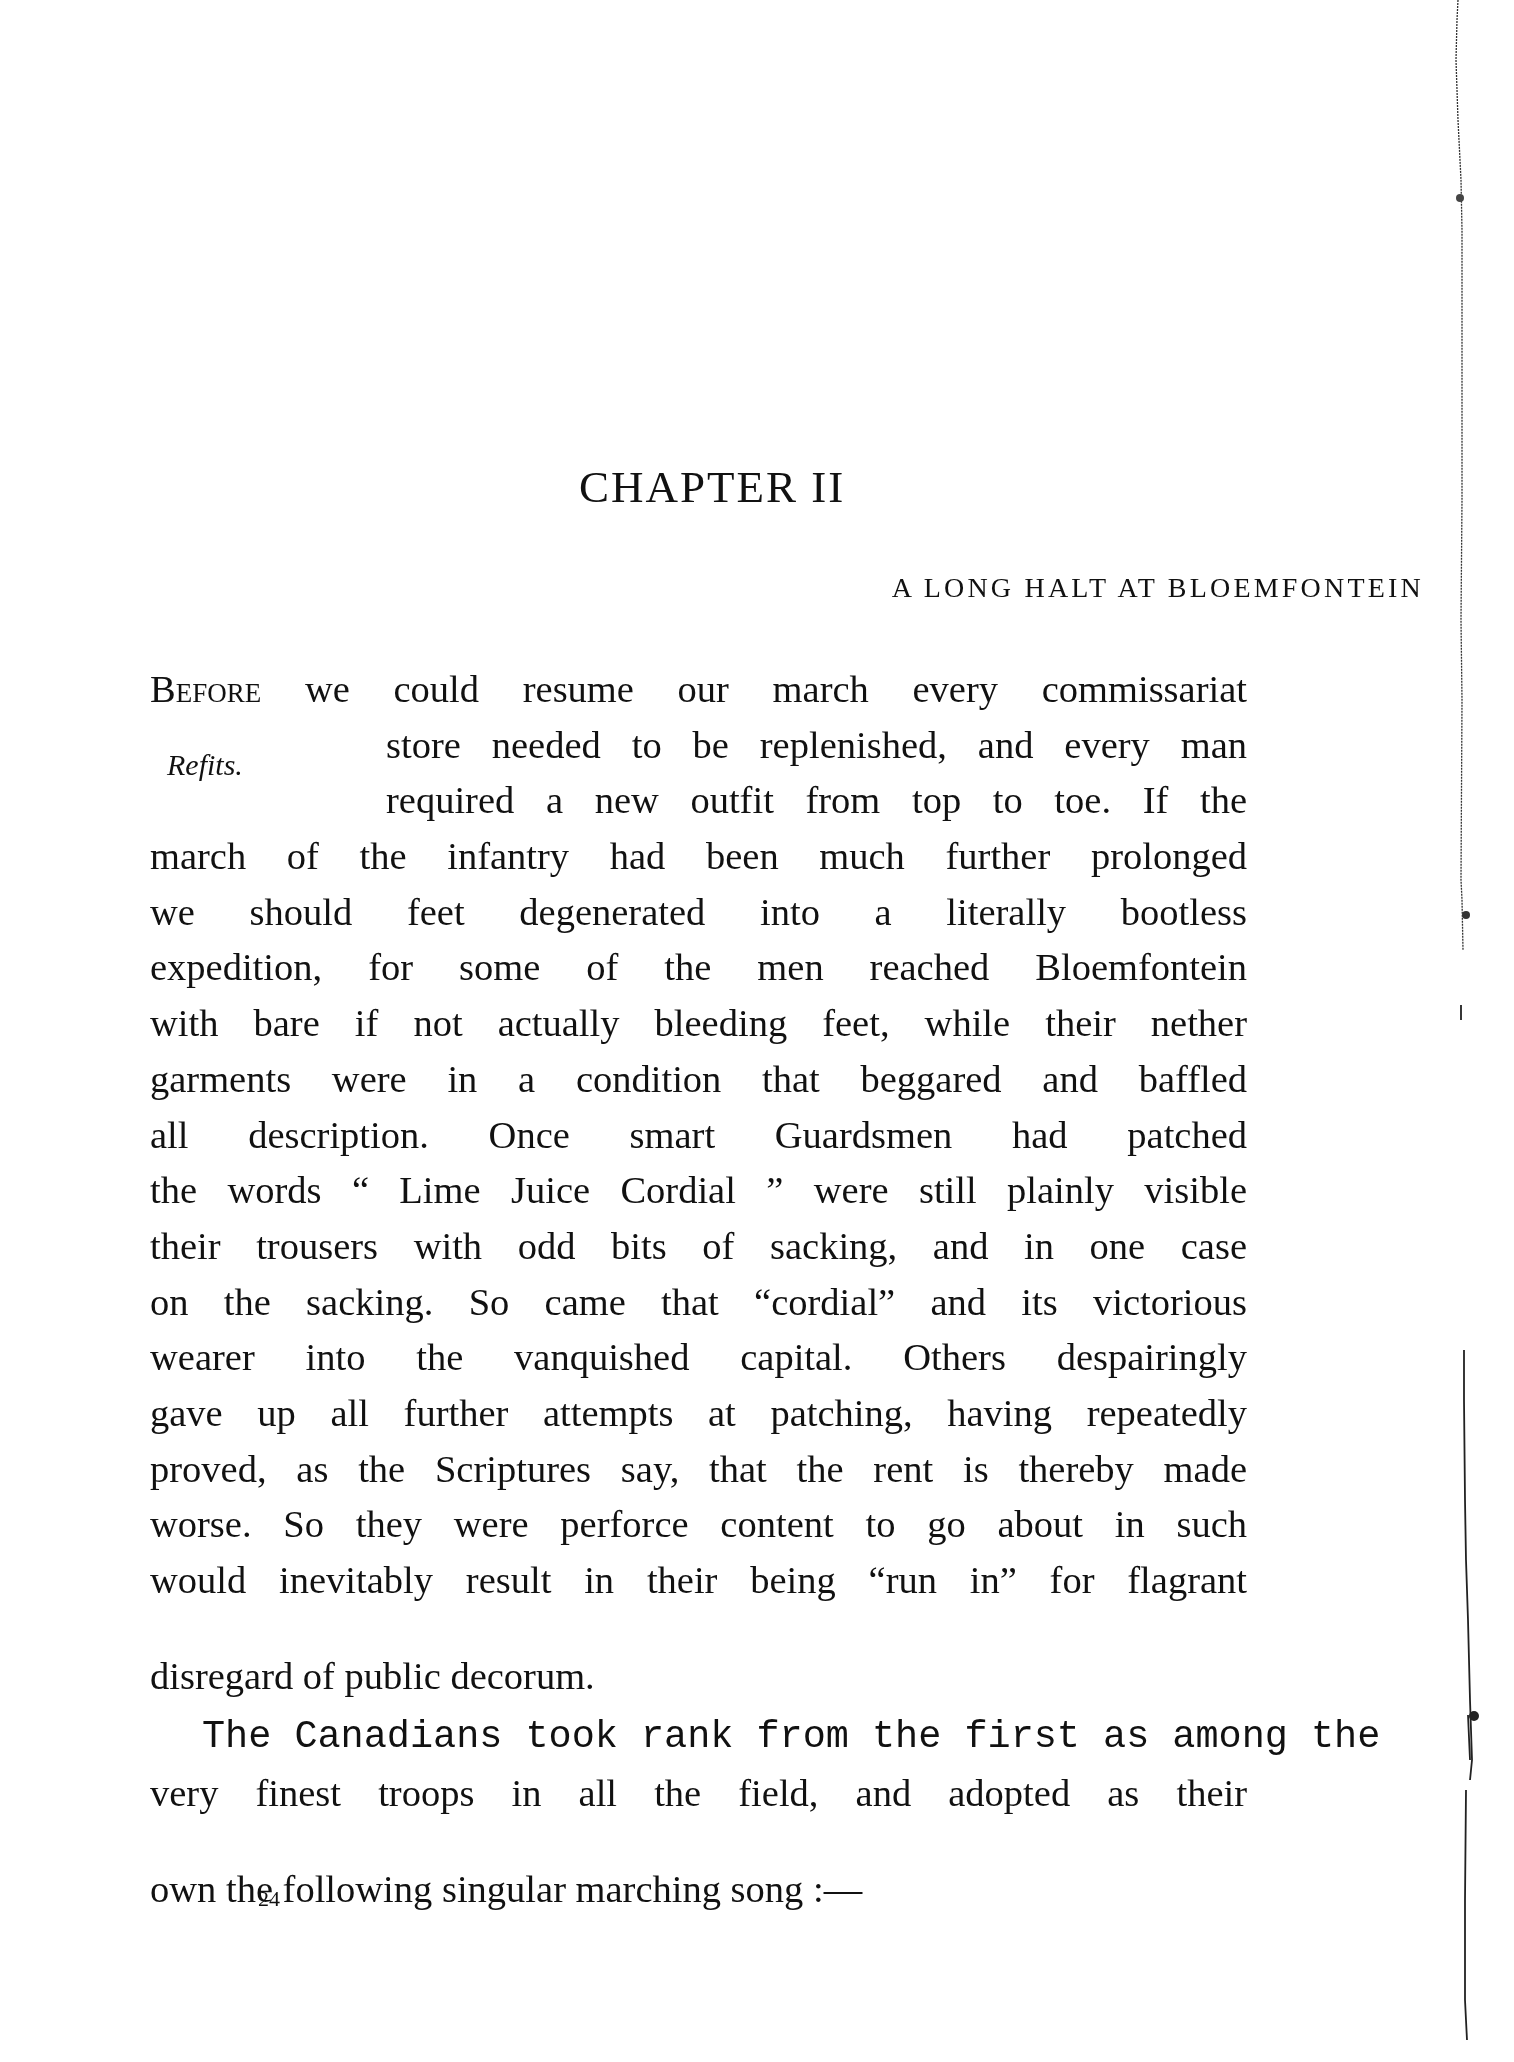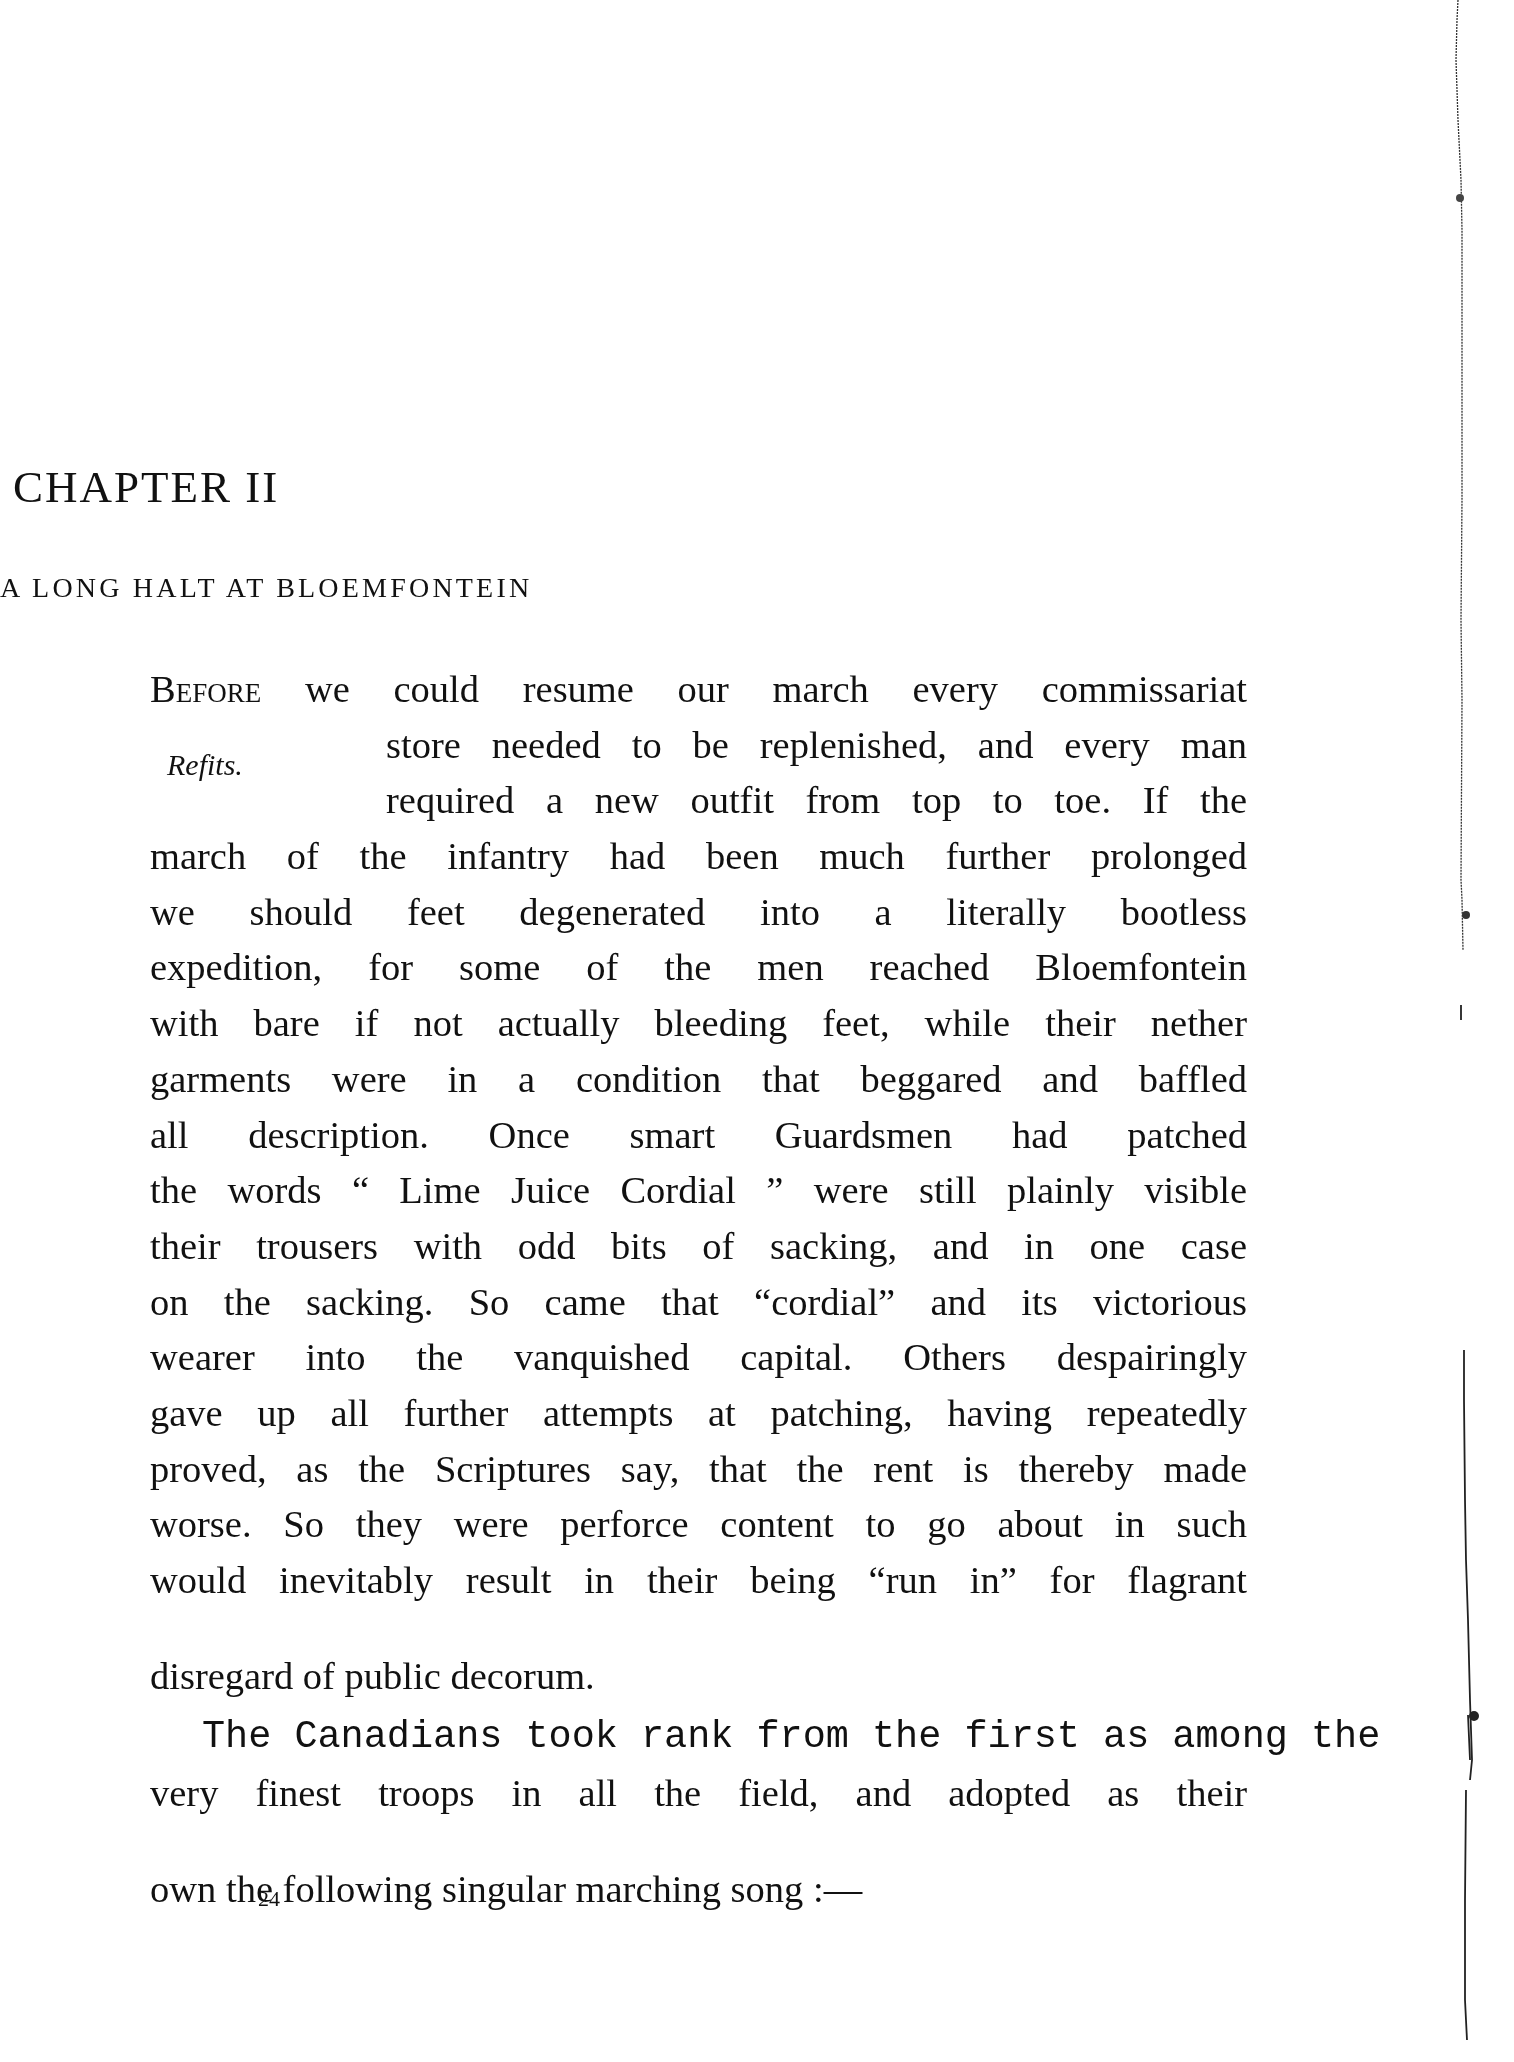--- a/index.html
+++ b/index.html
@@ -1,19 +1,19 @@
 <!DOCTYPE html>
 <html><head>
   <meta charset="utf-8">
   <style>
     html, body { margin: 0; padding: 0; background: #ffffff; }
     body { width: 1514px; height: 2062px; position: relative; overflow: hidden; }
     .page { position: absolute; left: 0; top: 0; width: 1514px; height: 2062px; background: #fff; color: #111; font-family: "Liberation Serif", "DejaVu Serif", serif; }
-    .chapter-title { position: absolute; top: 462px; left: 0; width: 1424px; text-align: left; font-size: 45px; letter-spacing: 2px; line-height: 50px; margin-left: 13px; }
-    .chapter-subtitle { position: absolute; top: 572px; left: 0; width: 1424px; text-align: left; font-size: 28px; letter-spacing: 3.2px; line-height: 32px; }
+    .chapter-title { position: absolute; top: 462px; left: 0; width: 1424px; text-align: center; font-size: 45px; letter-spacing: 2px; line-height: 50px; }
+    .chapter-subtitle { position: absolute; top: 572px; left: 0; width: 1424px; text-align: right; font-size: 28px; letter-spacing: 3.2px; line-height: 32px; }
     .body-text { position: absolute; left: 150px; top: 662px; width: 1097px; font-size: 38.5px; line-height: 55.7px; }
     .line { display: block; height: 55.7px; white-space: nowrap; text-align: justify; text-align-last: justify; }
     .line.last { text-align-last: left; margin-top: 40px; }
     .line.indent-margin { padding-left: 236px; }
     .line.para-indent { padding-left: 52px; font-family: Liberation Mono, monospace; }
     .para-gap { height: 6px; }
     .smallcaps { font-variant: small-caps; }
     .marginal-note { position: absolute; left: 167px; top: 748px; font-style: italic; font-size: 30px; line-height: 34px; }
     .page-number { position: absolute; left: 258px; top: 1886px; font-size: 22px; }
     .binding-edge { position: absolute; left: 1440px; top: 0; width: 40px; height: 2062px; }

